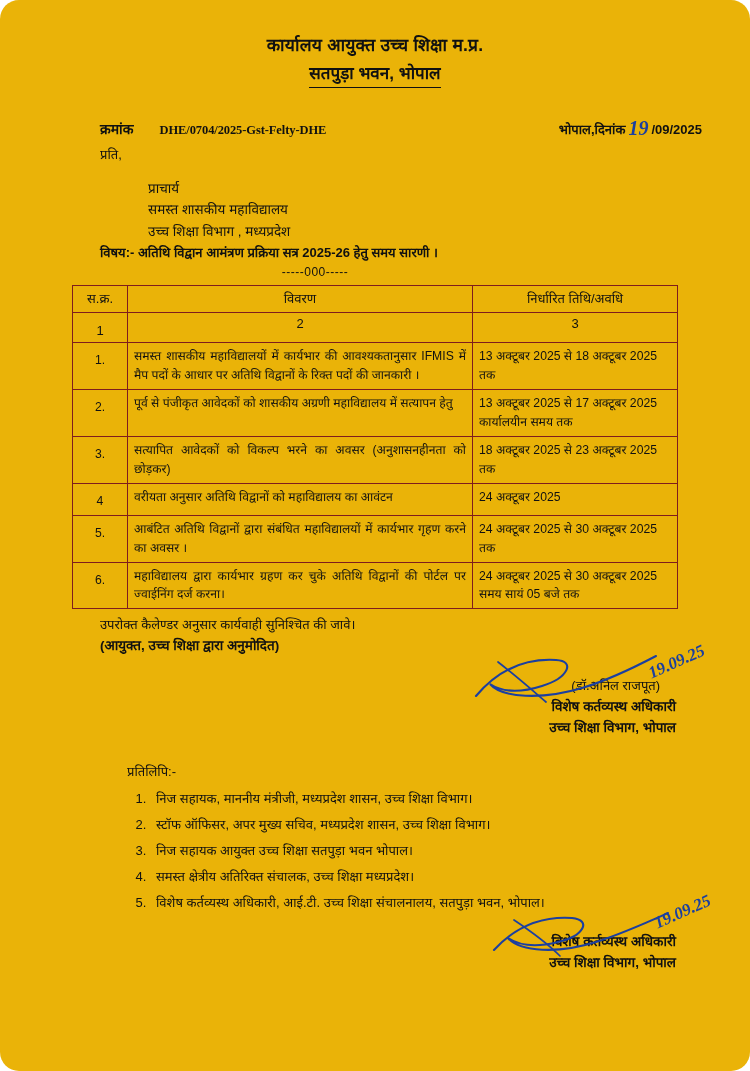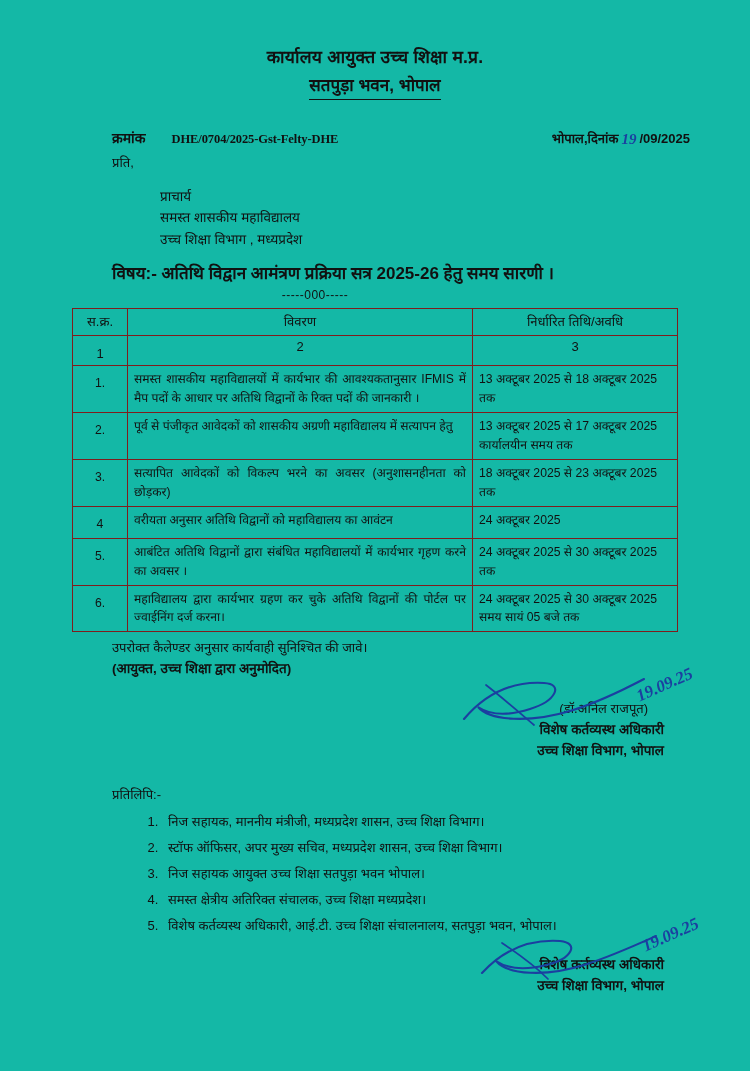--- a/index.html
+++ b/index.html
@@ -12,22 +12,23 @@
     height: 1071px;
     position: relative;
     font-family: "Liberation Serif", "DejaVu Serif", serif;
     color: #111111;
     overflow: hidden;
   }
 
   .page {
     position: absolute;
     inset: 0;
-    background: #14b8a6;
-    padding: 12px;
+    background: #eab308;
+    padding: 0;
+    border-radius: 19px;
   }
 
   
   .doc-header {
     text-align: center;
     padding-top: 34px;
   }
   .office-line-1 {
     font-size: 17.5px;
     font-weight: 700;
@@ -71,21 +72,21 @@
     font-size: 13px;
     font-weight: 600;
     font-family: "Liberation Sans", "DejaVu Sans", sans-serif;
     white-space: nowrap;
   }
   .handwritten-day {
     color: #1b3fa0;
     font-family: "Liberation Serif", "DejaVu Serif", serif;
     font-style: italic;
     font-weight: 700;
-    font-size: 15px;
+    font-size: 20px;
     padding: 0 3px;
     position: relative;
     top: 1px;
   }
 
   
   .to-label {
     margin-top: 6px;
     padding-left: 100px;
     font-size: 13px;
@@ -94,23 +95,23 @@
   .addressee {
     padding-left: 148px;
     margin-top: 15px;
     font-size: 13.5px;
     line-height: 1.62;
     font-family: "Liberation Sans", "DejaVu Sans", sans-serif;
   }
 
   
   .subject-line {
-    margin-top: 10px;
-    padding-left: 100px;
-    font-size: 17px;
+    margin-top: 0;
+    padding-left: 100px;
+    font-size: 13px;
     font-weight: 700;
     font-family: "Liberation Sans", "DejaVu Sans", sans-serif;
   }
   .separator {
     text-align: center;
     font-size: 12px;
     letter-spacing: 0.5px;
     margin-top: 4px;
     padding-right: 120px;
     font-family: "Liberation Sans", "DejaVu Sans", sans-serif;
@@ -218,20 +219,21 @@
     padding-right: 26px;
     font-family: "Liberation Sans", "DejaVu Sans", sans-serif;
   }
 
   
   .cc-label {
     margin-top: 26px;
     padding-left: 100px;
     font-size: 13px;
     font-family: "Liberation Sans", "DejaVu Sans", sans-serif;
+    margin-left: 27px;
   }
   .cc-list {
     margin: 6px 0 0 0;
     padding-left: 150px;
     font-size: 13px;
     line-height: 2.0;
     font-family: "Liberation Sans", "DejaVu Sans", sans-serif;
   }
   .cc-list li { padding-left: 6px; }
 

